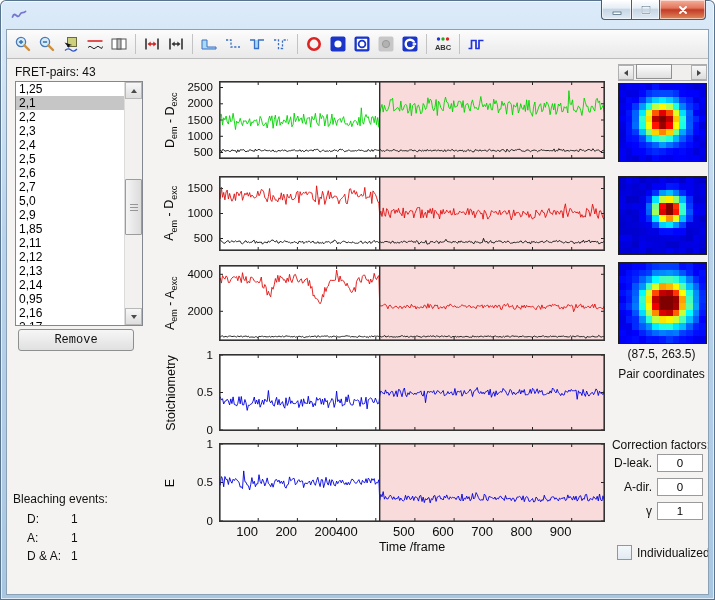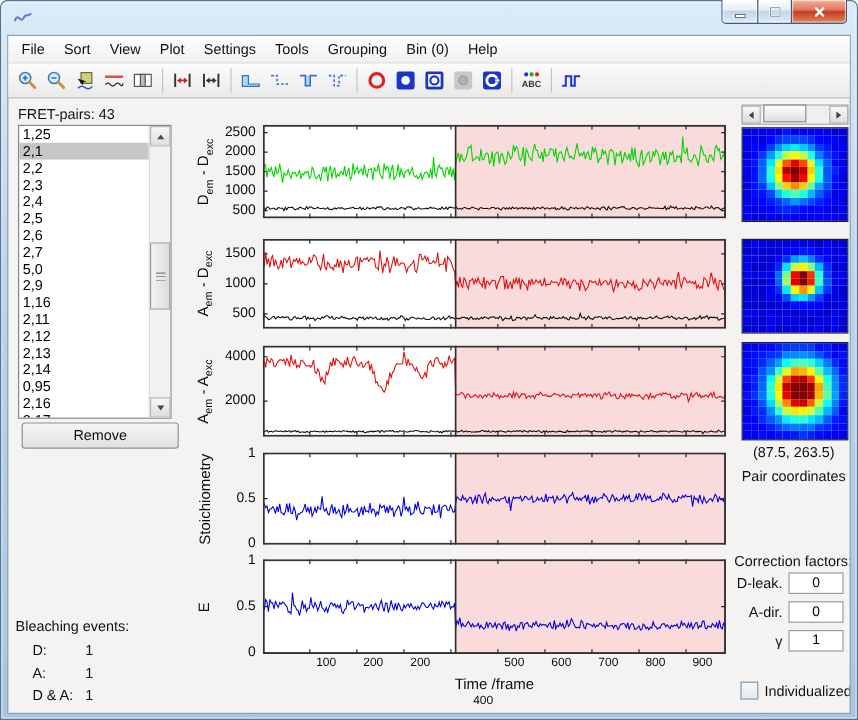--- a/index.html
+++ b/index.html
@@ -31,34 +31,34 @@
   .list-items{flex:1;overflow:hidden;}
   .list-item{font-size:12px;line-height:14px;height:14px;padding-left:3px;color:#000;white-space:nowrap;}
   .list-item.selected{background:#c6c6c6;}
   .vscroll{width:17px;background:#f2f1f0;border-left:1px solid #dcdbda;display:flex;flex-direction:column;flex:none;}
   .sb-btn{height:15px;background:linear-gradient(#f7f7f7,#dedede);border:1px solid #b8b8b8;display:flex;align-items:center;justify-content:center;flex:none;}
   .sb-track{flex:1;position:relative;}
   .sb-thumb{position:absolute;left:0;right:0;top:80px;height:54px;background:linear-gradient(90deg,#f4f4f4,#dcdcdc);border:1px solid #9c9c9c;border-radius:1px;display:flex;align-items:center;justify-content:center;}
   .grip{width:8px;height:7px;background:repeating-linear-gradient(#969696 0 1px,transparent 1px 3px);}
   .tri-up{width:0;height:0;border:3px solid transparent;border-bottom:4px solid #4a4a4a;margin-top:-3px;}
   .tri-down{width:0;height:0;border:3px solid transparent;border-top:4px solid #4a4a4a;margin-bottom:-3px;}
-  .remove-btn{position:absolute;left:11px;top:270px;width:131px;height:22px;font-size:12px;color:#111;font-family:Liberation Sans, sans-serif;
+  .remove-btn{position:absolute;left:11px;top:270px;width:116px;height:22px;font-size:12px;color:#111;font-family:Liberation Mono, monospace;
     background:linear-gradient(#f6f6f6,#e0e0e0);border:1px solid #8e8f8f;border-radius:3px;}
   .bleach-title{position:absolute;left:6px;top:433px;font-size:12px;color:#111;}
   .bleach-row{position:absolute;font-size:12px;color:#111;}
   .bleach-row .bl{position:absolute;left:0;white-space:nowrap;}
   .bleach-row .bv{position:absolute;left:44px;}
   
   .plot-row{position:absolute;left:212px;width:386px;}
   .plot-row svg{position:absolute;left:0;top:0;display:block;}
   .ylabel{position:absolute;left:-56px;top:0;bottom:0;width:15px;display:flex;align-items:center;justify-content:center;pointer-events:none;}
   .ylabel>span{transform:rotate(-90deg);white-space:nowrap;font-size:12.5px;color:#0b0b0b;}
   .ylabel sub{font-size:9px;}
   .ytick{position:absolute;right:392px;font-size:11.5px;color:#0b0b0b;white-space:nowrap;}
-  .xtick{position:absolute;top:465px;width:44px;text-align:right;font-size:10px;color:#0b0b0b;}
+  .xtick{position:absolute;top:465px;width:44px;text-align:left;font-size:13px;color:#0b0b0b;}
   .xaxis-label{position:absolute;top:481px;left:355px;width:100px;text-align:center;font-size:12.5px;color:#0b0b0b;}
   
   .pair-slider{position:absolute;left:611px;top:5px;width:87px;height:15px;background:#f0efee;border:1px solid #aeaeae;}
   .ps-btn{position:absolute;top:0;bottom:0;width:14px;background:linear-gradient(#f8f8f8,#dddddd);border:1px solid #b0b0b0;display:flex;align-items:center;justify-content:center;}
   .ps-btn.left{left:-1px;} .ps-btn.right{right:-1px;}
   .tri-left{width:0;height:0;border:3px solid transparent;border-right:4px solid #444;margin-left:-3px;}
   .tri-right{width:0;height:0;border:3px solid transparent;border-left:4px solid #444;margin-right:-3px;}
   .ps-thumb{position:absolute;left:17px;top:-1px;width:34px;height:13px;background:linear-gradient(#fdfdfd,#dfdfdf);border:1px solid #909090;}
   .heatmap{position:absolute;left:611px;width:87px;border:1px solid #1e1e1e;display:grid;}
   .heatmap span{display:block;}
@@ -93,31 +93,20 @@
       </div>
       <div class="cap-btn close">
         <svg width="14" height="14" viewBox="0 0 14 14">
             <path d="M4,4 L10,10 M10,4 L4,10" stroke="#fff" stroke-width="1.9" stroke-linecap="round"></path>
           </svg>
       </div>
     </div>
   </div>
 
   <div class="content">
-    <div class="menubar" id="menubar">
-        <div class="menu-item">File</div>
-        <div class="menu-item">Sort</div>
-        <div class="menu-item">View</div>
-        <div class="menu-item">Plot</div>
-        <div class="menu-item">Settings</div>
-        <div class="menu-item">Tools</div>
-        <div class="menu-item">Grouping</div>
-        <div class="menu-item">Bin (0)</div>
-        <div class="menu-item">Help</div>
-      </div>
     <div class="toolbar" id="toolbar">
         <div class="tb-btn">
           <svg width="18" height="18" viewBox="0 0 18 18">
             <circle cx="7" cy="7" r="4.6" fill="#d6ecf8" stroke="#4a7ab5" stroke-width="1.3"></circle>
             <line x1="10.4" y1="10.4" x2="15" y2="15" stroke="#c98f3d" stroke-width="2.4" stroke-linecap="round"></line>
             <line x1="4.9" y1="7" x2="9.1" y2="7" stroke="#2f6fb0" stroke-width="1.4"></line>
             <line x1="7" y1="4.9" x2="7" y2="9.1" stroke="#2f6fb0" stroke-width="1.4"></line>
           </svg>
         </div>
         <div class="tb-btn">
@@ -248,21 +237,21 @@
             <div class="list-item">1,25</div>
             <div class="list-item selected">2,1</div>
             <div class="list-item">2,2</div>
             <div class="list-item">2,3</div>
             <div class="list-item">2,4</div>
             <div class="list-item">2,5</div>
             <div class="list-item">2,6</div>
             <div class="list-item">2,7</div>
             <div class="list-item">5,0</div>
             <div class="list-item">2,9</div>
-            <div class="list-item">1,16</div>
+            <div class="list-item">1,85</div>
             <div class="list-item">2,11</div>
             <div class="list-item">2,12</div>
             <div class="list-item">2,13</div>
             <div class="list-item">2,14</div>
             <div class="list-item">0,95</div>
             <div class="list-item">2,16</div>
             <div class="list-item">2,17</div>
           </div>
         <div class="vscroll">
           <div class="sb-btn">
@@ -497,21 +486,21 @@
             </div>
             <div class="ytick" style="top: 71.5px;">0</div>
             <div class="ytick" style="top: 33px;">0.5</div>
             <div class="ytick" style="top: -5.5px;">1</div>
           </div>
         </div>
       <div id="xaxis">
           <div class="xtick" style="left: 229.188px;">100</div>
           <div class="xtick" style="left: 268.376px;">200</div>
           <div class="xtick" style="left: 307.563px;">200</div>
-          <div class="xtick" style="left: 360px; margin-top: 32px;">400</div>
+          <div class="xtick" style="left: 329px;">400</div>
           <div class="xtick" style="left: 385.939px;">500</div>
           <div class="xtick" style="left: 425.127px;">600</div>
           <div class="xtick" style="left: 464.315px;">700</div>
           <div class="xtick" style="left: 503.503px;">800</div>
           <div class="xtick" style="left: 542.69px;">900</div>
           <div class="xaxis-label">Time /frame</div>
         </div>
 
       <div class="pair-slider">
         <div class="ps-btn left">

